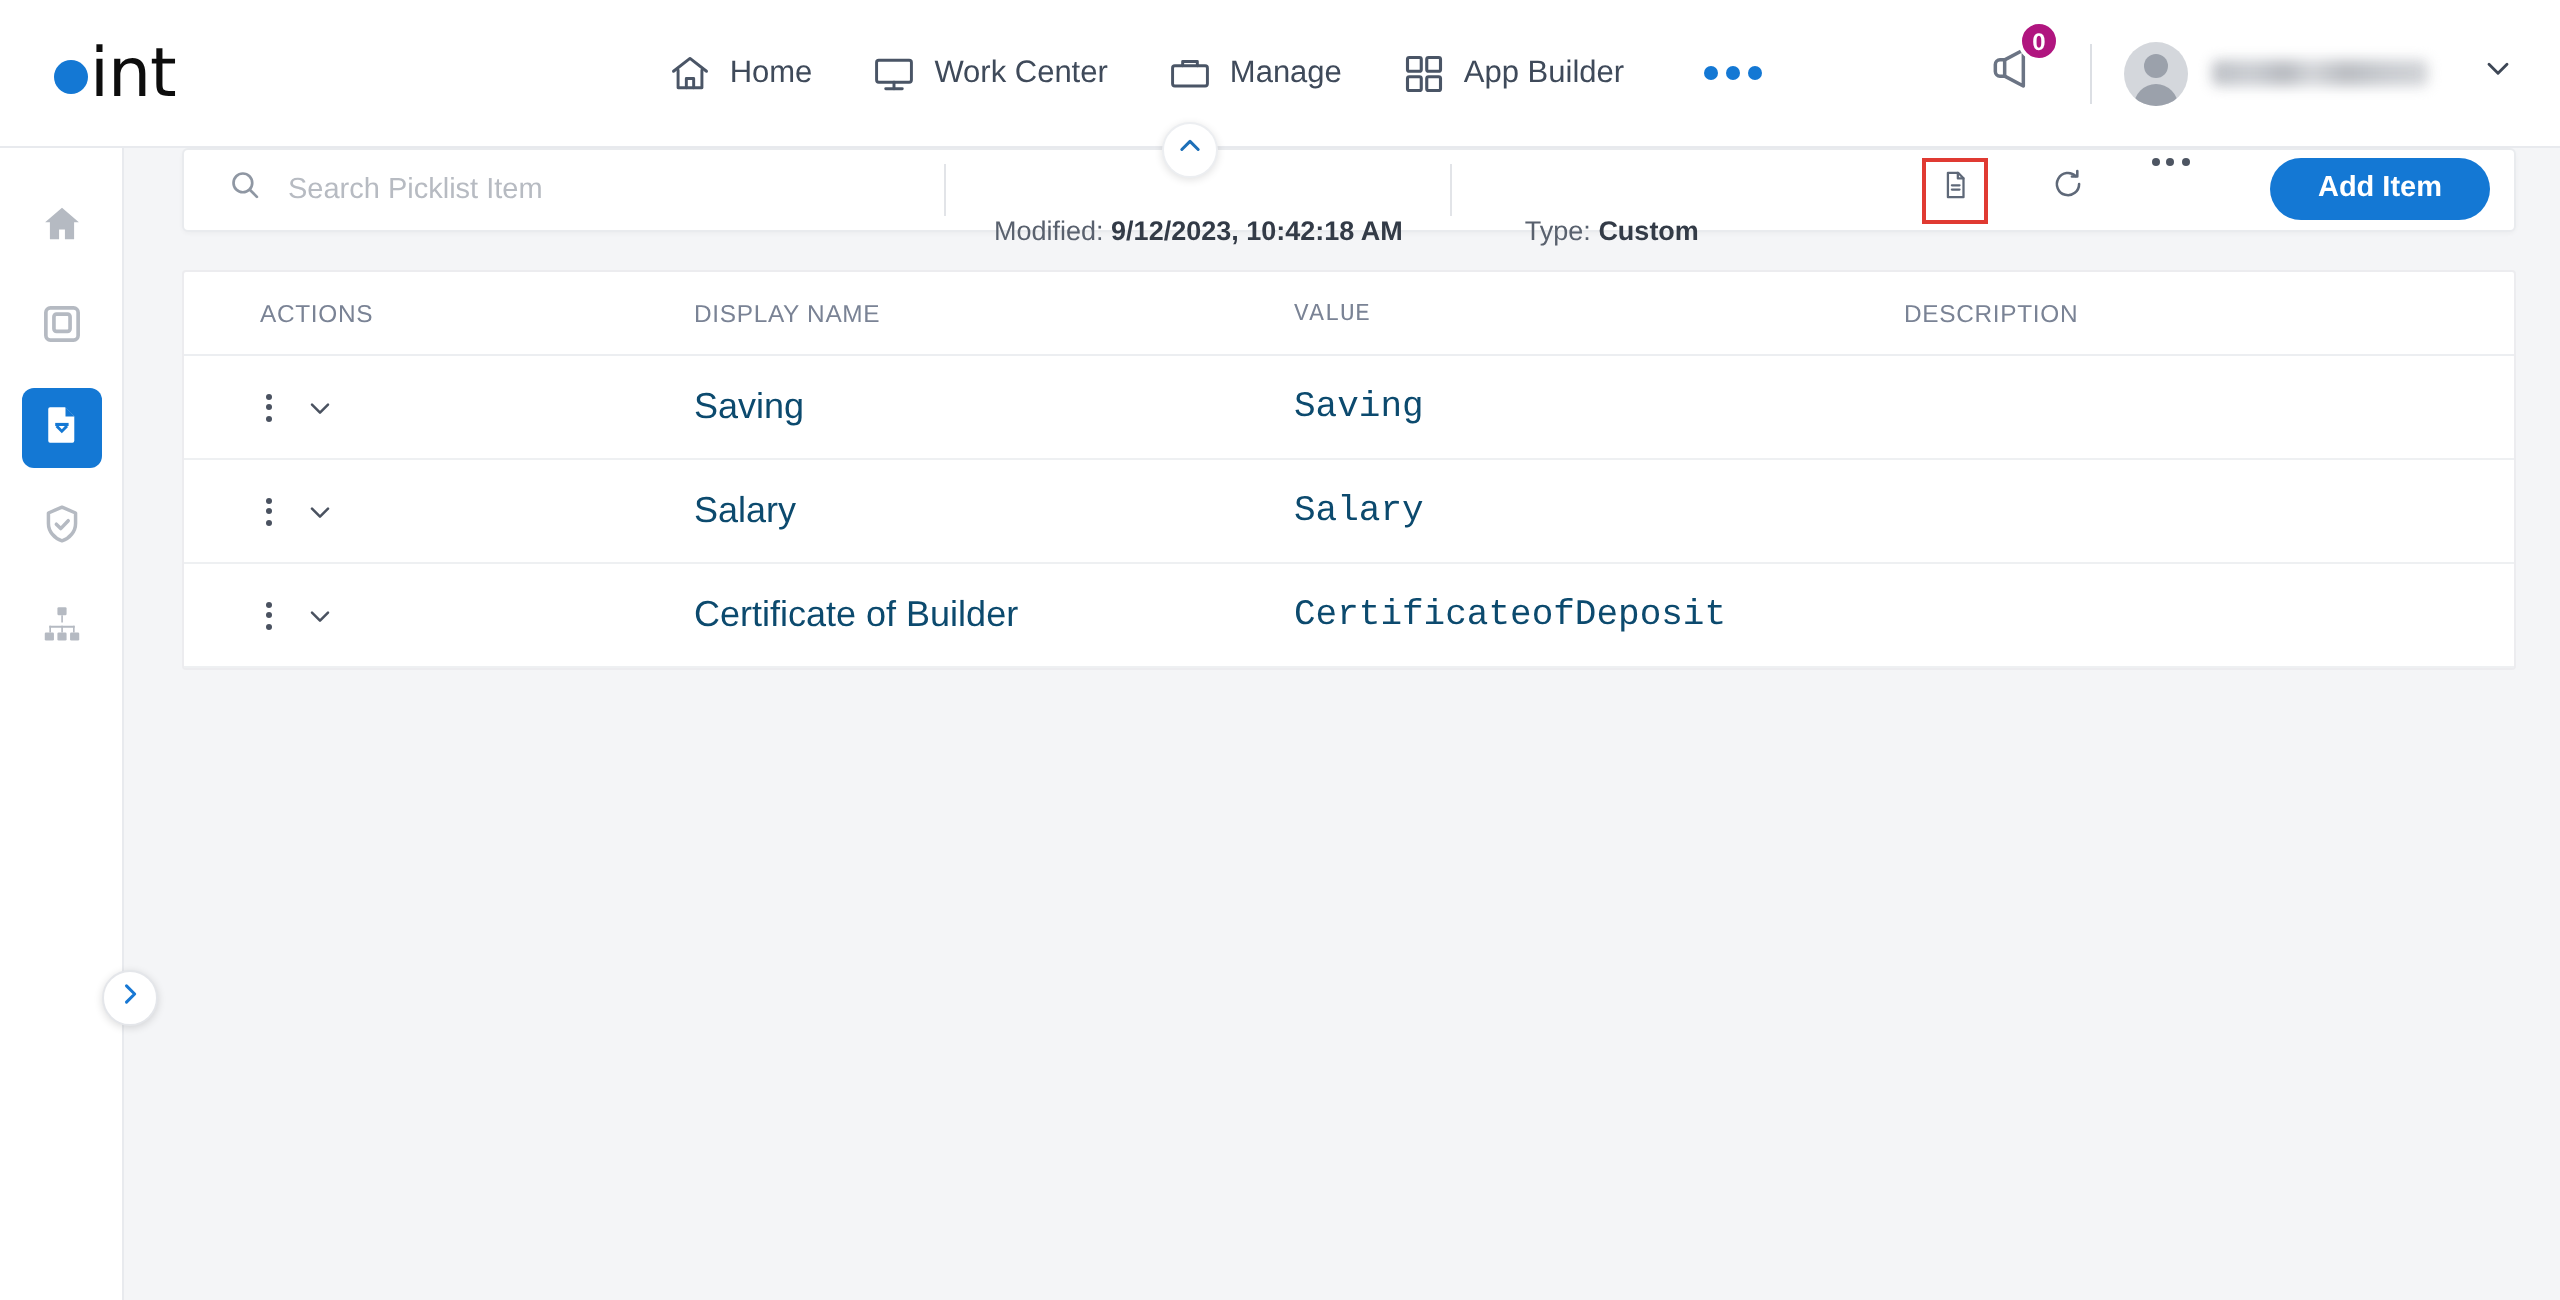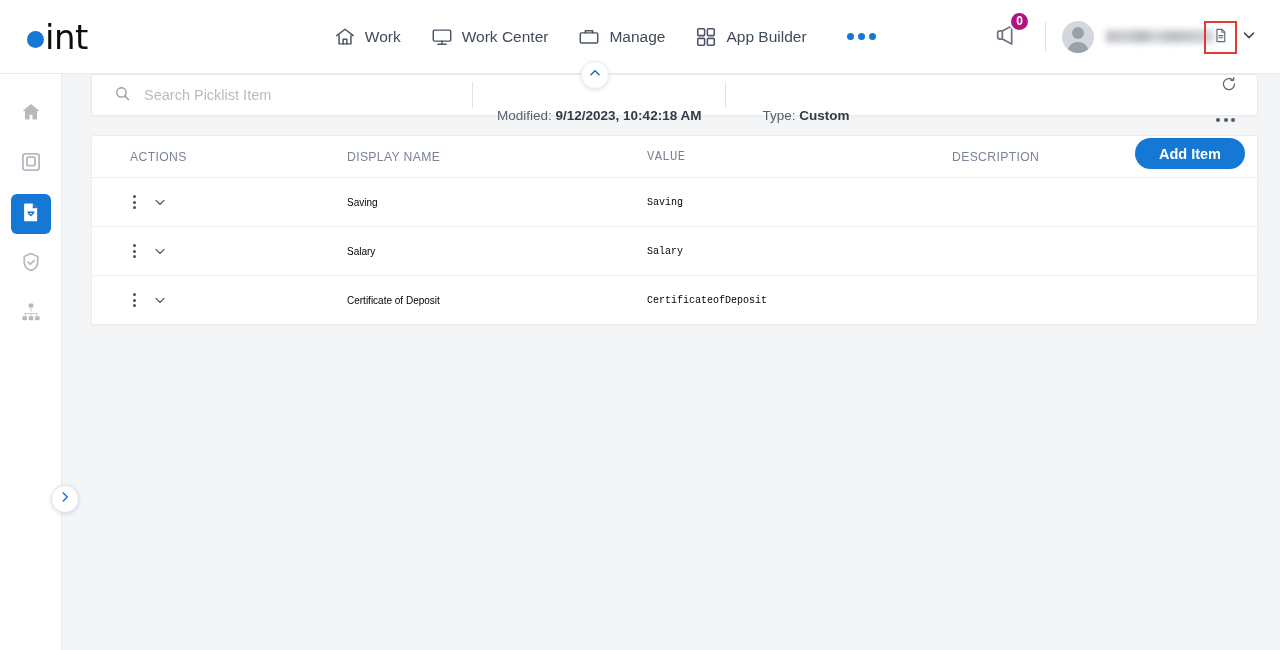--- a/index.html
+++ b/index.html
@@ -161,23 +161,22 @@
   }
   .search-input::placeholder { color: #b7bbc2; }
   .tb-div { width: 1px; height: 26px; background: #e2e4e8; }
   .meta {
     font-size: 13.5px; color: #59616e;
     padding: 0 24px; white-space: nowrap; margin-top: 40px;
   }
   .meta b { color: #333b47; font-weight: bold; }
   .meta.type { padding-left: 36px; }
   .tb-actions {
-    margin-left: auto; display: flex; align-items: flex-end; gap: 16px;
+    margin-left: auto; display: flex; align-items: flex-start; gap: 16px;
     padding-right: 12px;
-    flex-direction: column;
   }
   .icon-btn {
     width: 32px; height: 32px;
     display: flex; align-items: center; justify-content: center;
     cursor: pointer;
   }
   .icon-btn.highlighted {
     border: 2px solid #e03a32;
     width: 33px; height: 33px;
     margin: 0 8px 0 0;
@@ -203,21 +202,21 @@
   }
   table { width: 100%; border-collapse: collapse; }
   th {
     text-align: left; font-weight: normal;
     font-size: 12.2px; color: #7a8395;
     letter-spacing: .35px;
     padding: 14px 0 13px 0;
     border-bottom: 1px solid #eceef1;
   }
   td {
-    font-size: 10px; color: #000000;
+    font-size: 18px; color: #0c4a6e;
     padding: 15px 0 15px 0;
     border-bottom: 1px solid #eef0f2;
   }
   tr:last-child td { border-bottom: 1px solid #eef0f2; }
   .c-actions { width: 255px; padding-left: 38px; }
   .c-name    { width: 300px; }
   .c-value   { width: 305px; font-family: Liberation Mono, monospace; }
   .c-desc    { }
   .rowacts { display: flex; align-items: center; gap: 13px; }
   .kebab { display: flex; flex-direction: column; gap: 2.5px; cursor: pointer; padding: 2px 3px; }
@@ -237,21 +236,21 @@
   <nav class="mainnav">
 
     <div class="navitem">
       <span>
         <svg width="22" height="22" viewBox="0 0 24 24" fill="none" stroke="#4a5566" stroke-width="1.6" stroke-linecap="round" stroke-linejoin="round">
           <path d="M3 10.5 12 3.5l9 7"></path>
             <path d="M5.5 10v9.5h13V10"></path>
             <path d="M10 19.5v-5h4v5"></path>
         </svg>
       </span>
-      <span>Work</span>
+      <span>Home</span>
     </div>
 
     <div class="navitem">
       <span>
         <svg width="22" height="22" viewBox="0 0 24 24" fill="none" stroke="#4a5566" stroke-width="1.6" stroke-linecap="round" stroke-linejoin="round">
           <rect x="2.5" y="4.5" width="19" height="12" rx="1.2"></rect>
             <path d="M12 16.5v3.5"></path>
             <path d="M7.5 20h9"></path>
         </svg>
       </span>
@@ -498,20 +497,20 @@
                   <i></i>
                   <i></i>
                 </span>
               <span class="rowchev">
                 <svg width="16" height="16" viewBox="0 0 24 24" fill="none" stroke="#4a5260" stroke-width="1.9" stroke-linecap="round" stroke-linejoin="round">
                     <path d="M6 9.5 12 15.5 18 9.5"></path>
                   </svg>
               </span>
             </div>
           </td>
-          <td class="c-name">Certificate of Deposit</td>
+          <td class="c-name">Certificate of Builder</td>
           <td class="c-value">CertificateofDeposit</td>
           <td class="c-desc"></td>
         </tr>
       </tbody>
     </table>
   </div>
 </div>
 
 </body></html>

